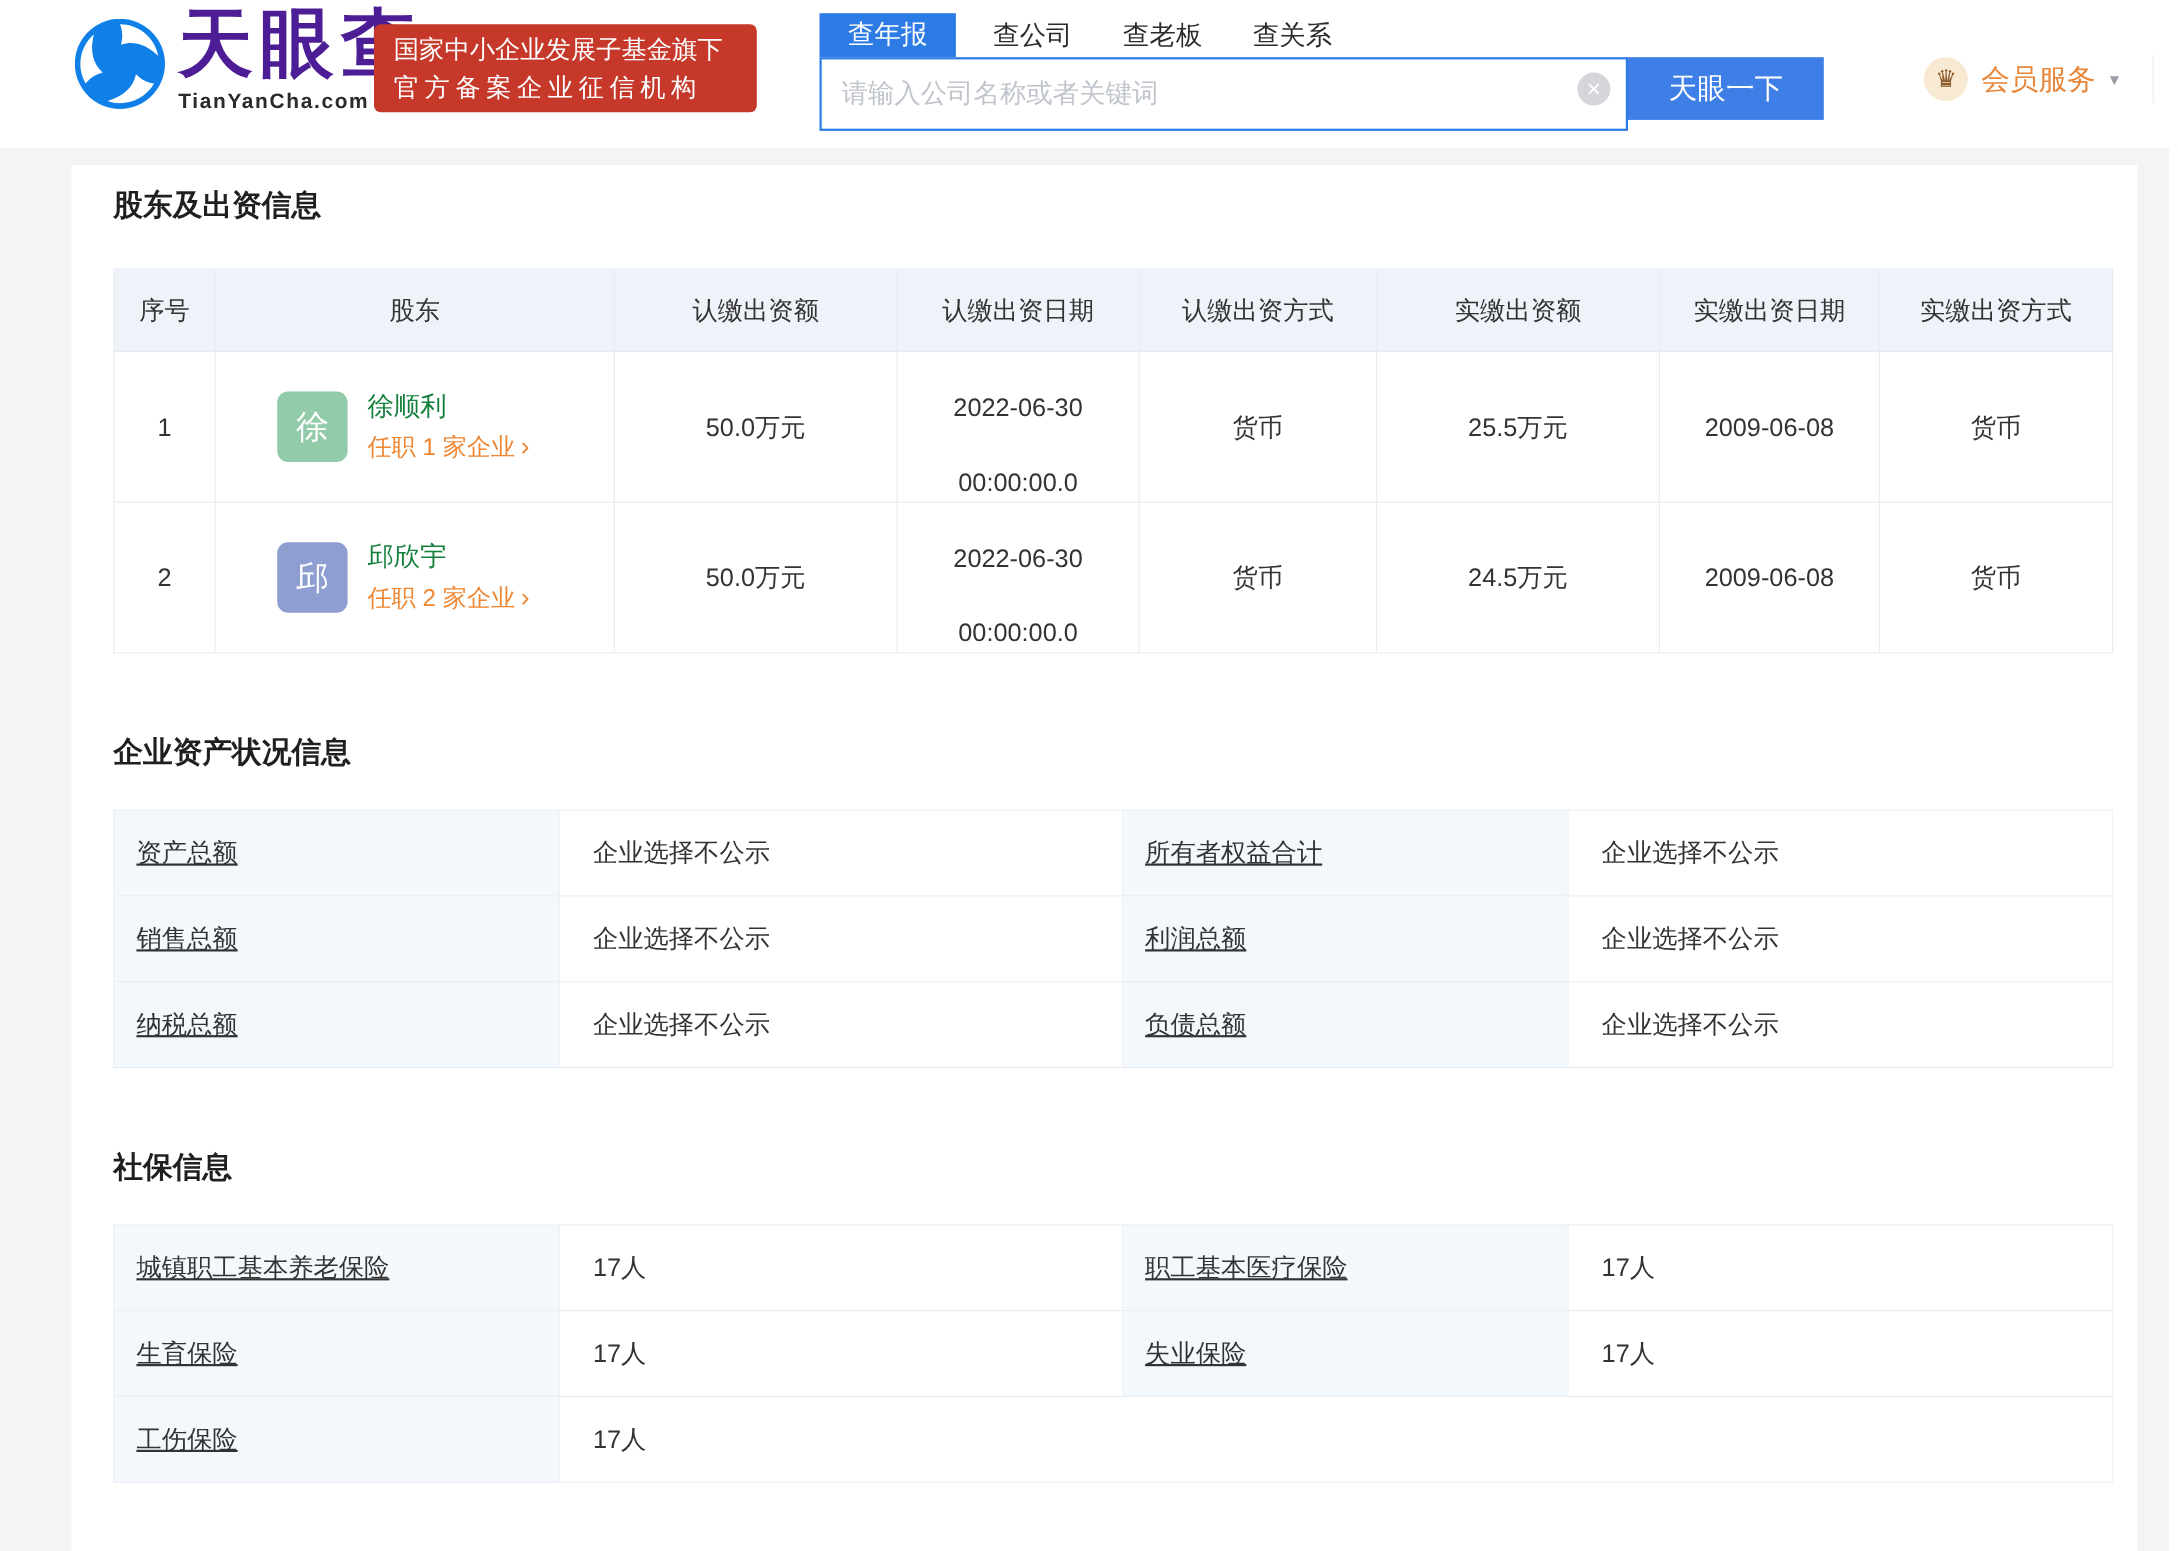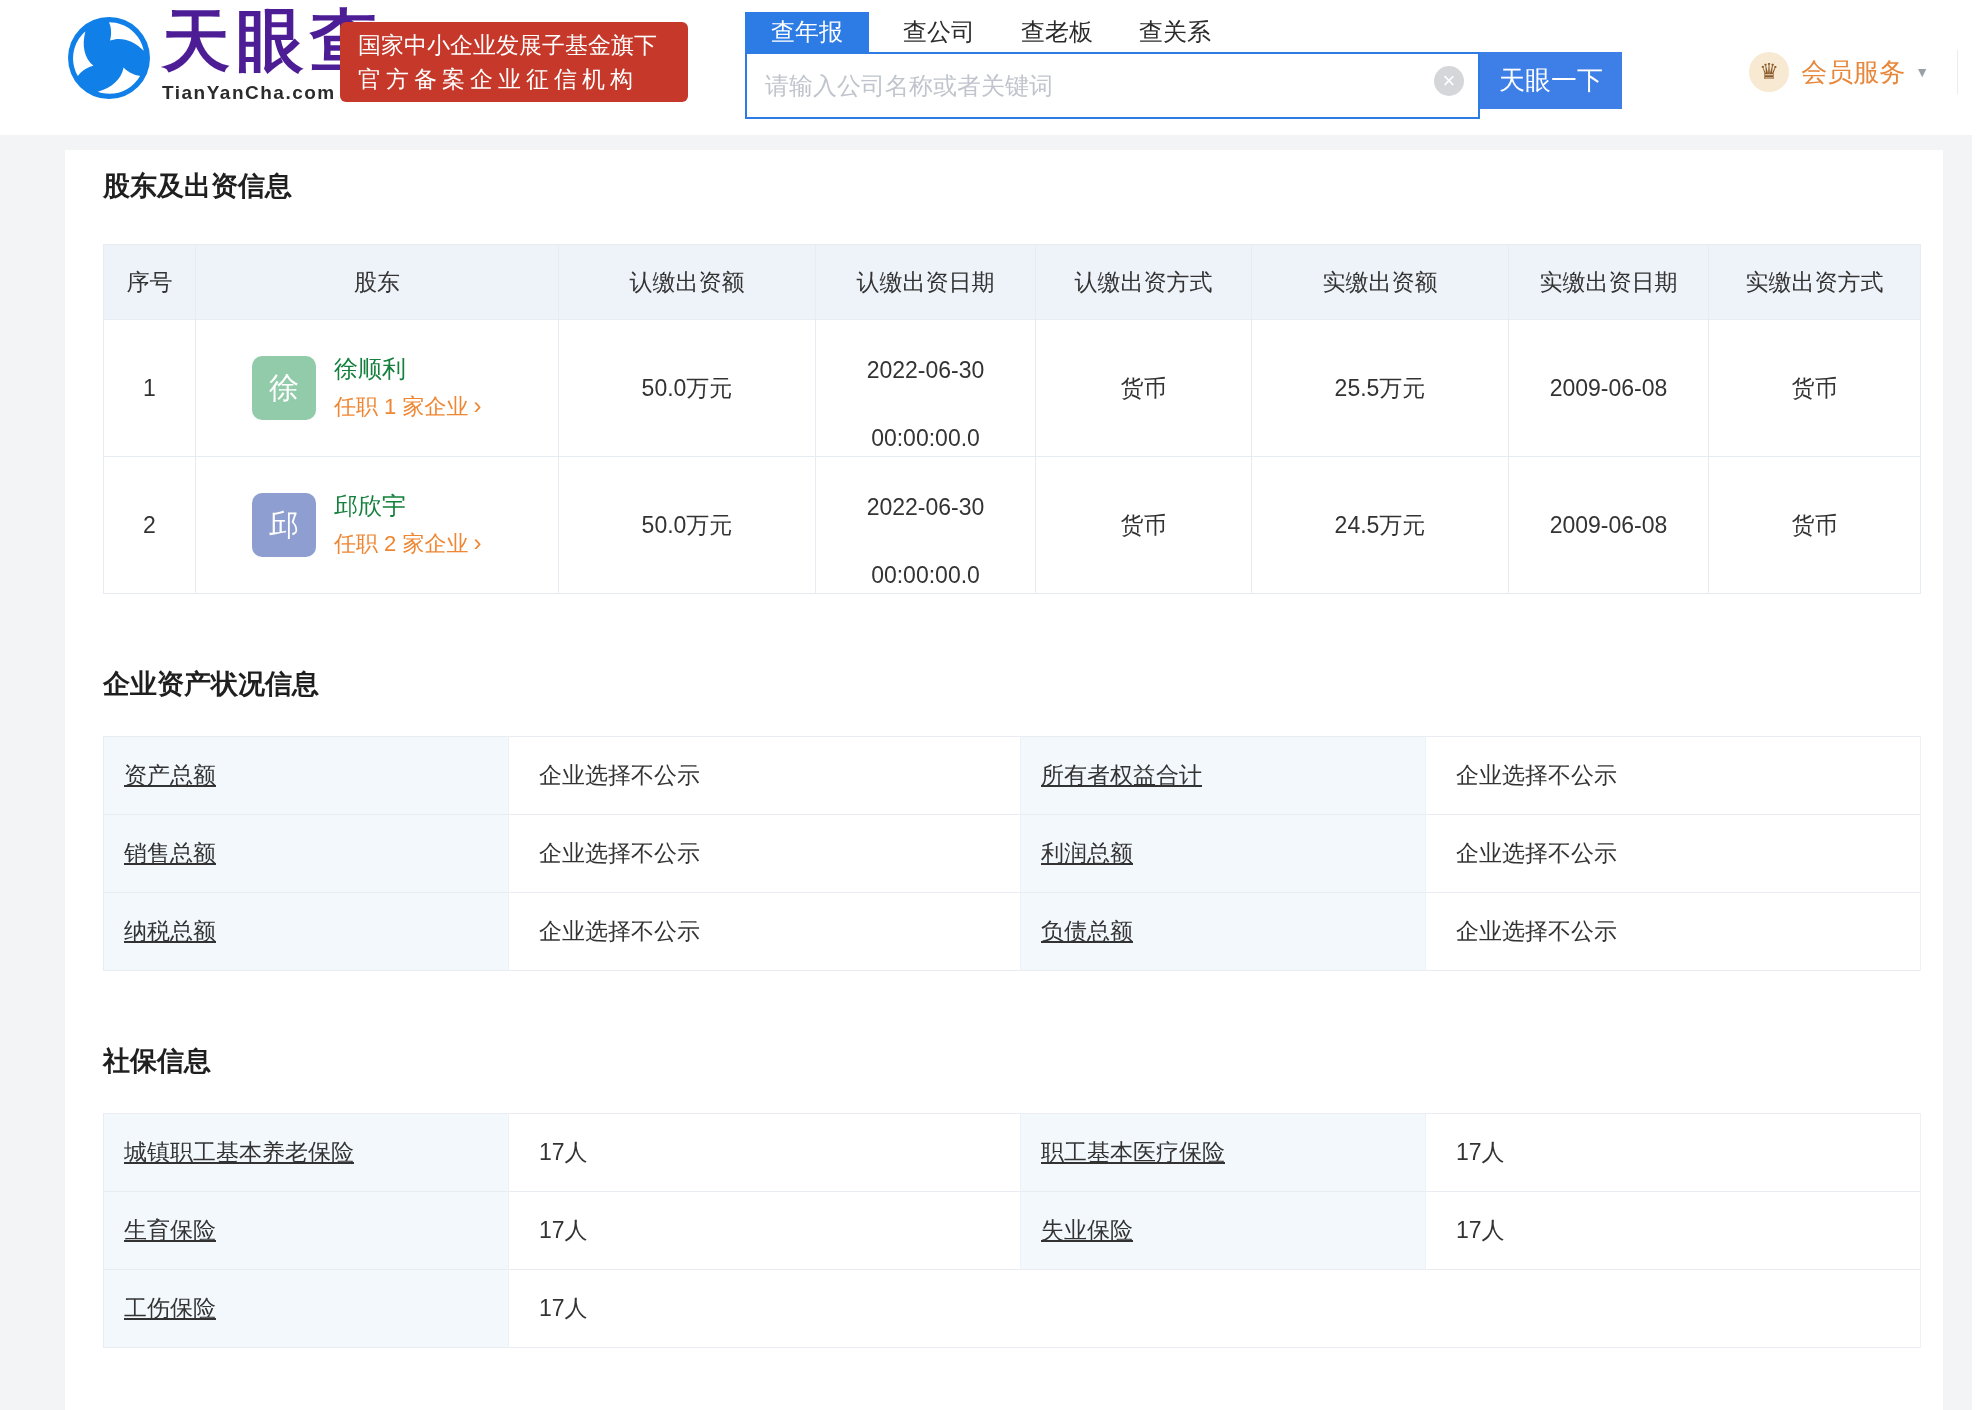--- a/index.html
+++ b/index.html
@@ -27,21 +27,21 @@
     padding:0 26px; margin-right:34px; }
   .search-row { display:flex; }
   .search-input-wrap { position:relative; width:735px; height:67px; }
   .search-input-wrap input { width:100%; height:100%; border:2px solid #2d7ce5;
     outline:none; font-size:24px; padding:0 60px 0 18px; color:#333;
     font-family:"Liberation Sans","DejaVu Sans",sans-serif; }
   .search-input-wrap input::placeholder { color:#c0c4cc; }
   .clear-icon { position:absolute; right:16px; top:14px; width:30px; height:30px;
     background:#d4d6da; border-radius:50%; color:#fff; font-size:22px; line-height:29px;
     text-align:center; cursor:pointer; }
-  .search-btn { width:142px; height:57px; background:#3d7ee7; color:#fff; border:none;
+  .search-btn { width:178px; height:57px; background:#3d7ee7; color:#fff; border:none;
     font-size:26px; cursor:pointer; font-family:"Liberation Sans","DejaVu Sans",sans-serif; }
 
   .member { position:absolute; right:22px; top:50px; display:flex; align-items:center; cursor:pointer; }
   .crown-badge { width:40px; height:40px; border-radius:50%; background:#f7e9d2;
     display:flex; align-items:center; justify-content:center; font-size:22px; color:#8a5a2a; }
   .member-label { font-size:26px; color:#e7873b; margin-left:12px; }
   .caret { font-size:14px; color:#9aa0a6; margin-left:10px; }
   .header-divider { width:1px; height:44px; background:#ececec; margin-left:28px; }
 
   

